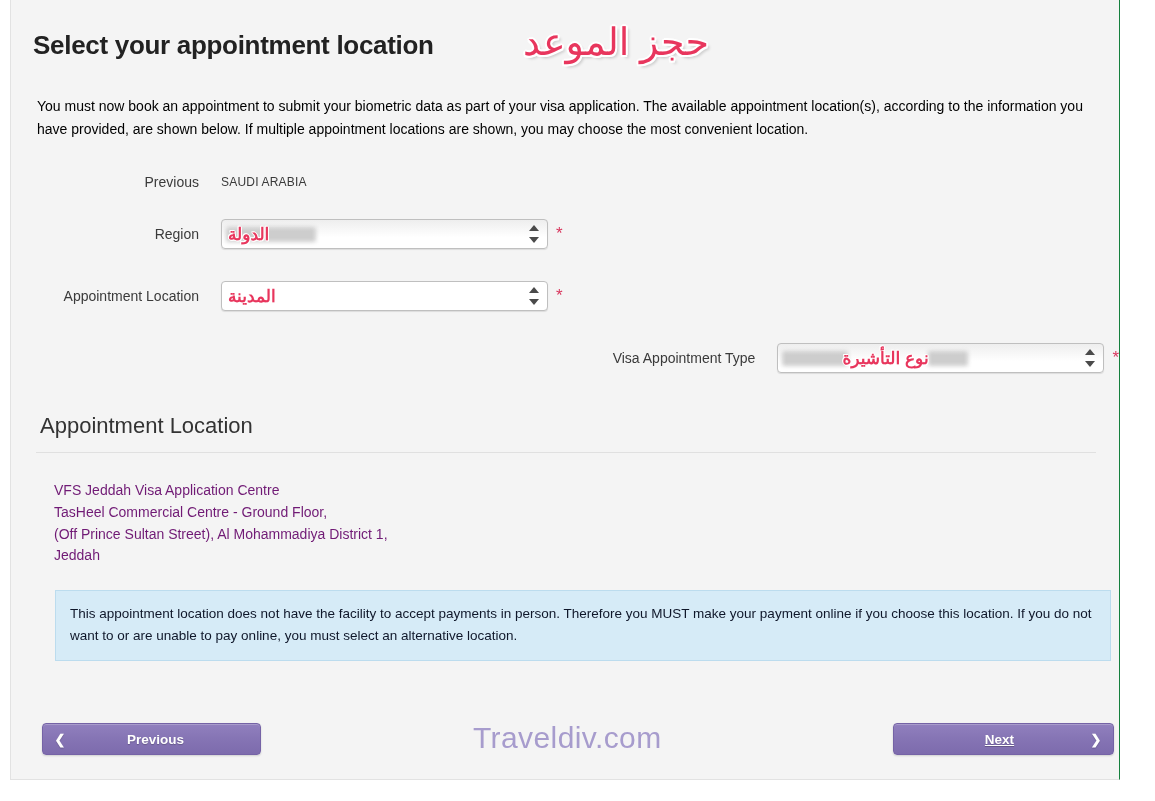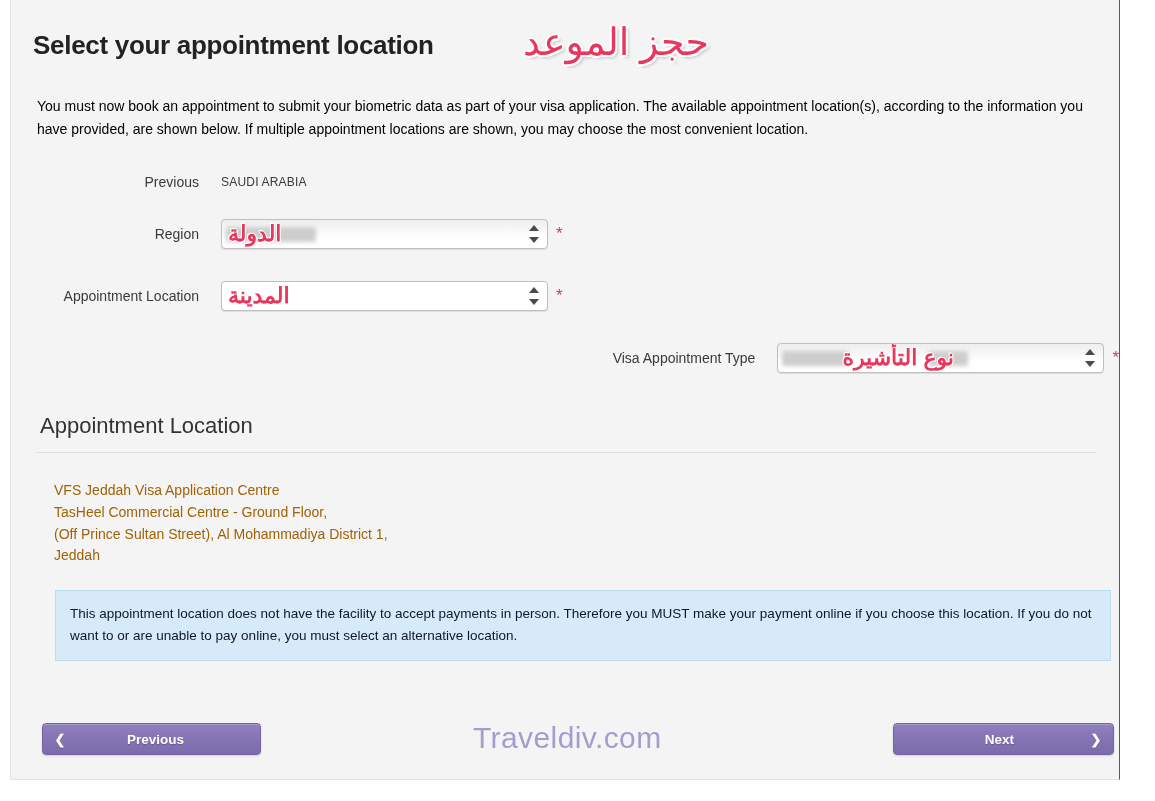--- a/index.html
+++ b/index.html
@@ -143,21 +143,21 @@
   .redact {
     position: absolute;
     background: #c9c9c9;
     filter: blur(2.2px);
     border-radius: 2px;
     opacity: 0.92;
   }
   .arabic-inline {
     position: relative;
     z-index: 3;
-    font-size: 22px;
+    font-size: 17px;
     font-weight: bold;
     color: #e8365d;
     direction: rtl;
     white-space: nowrap;
     text-shadow:
       1px 0 0 #ffffff, -1px 0 0 #ffffff,
       0 1px 0 #ffffff, 0 -1px 0 #ffffff,
       1px 1px 0 #ffffff, -1px -1px 0 #ffffff;
   }
   .stepper {
@@ -208,21 +208,21 @@
     background: #e0e0e0;
   }
 
   
   .address-block {
     position: absolute;
     left: 43px;
     top: 480px;
     font-size: 14px;
     line-height: 21.8px;
-    color: #a16207;
+    color: #701a75;
   }
 
   
   .notice-box {
     position: absolute;
     left: 44px;
     top: 590px;
     width: 1056px;
     box-sizing: border-box;
     background: #d6ebf7;
@@ -265,21 +265,21 @@
     left: 31px;
     top: 723px;
     width: 219px;
   }
   #btn-previous .btn-label { padding-right: 26px; }
   #btn-next {
     left: 882px;
     top: 723px;
     width: 221px;
   }
-  #btn-next .btn-label { padding-left: 26px; }
+  #btn-next .btn-label { padding-left: 26px; text-decoration: underline; }
 
   .watermark {
     position: absolute;
     left: 462px;
     top: 721px;
     font-size: 30px;
     color: #a79ccd;
     letter-spacing: 0.4px;
     white-space: nowrap;
   }

